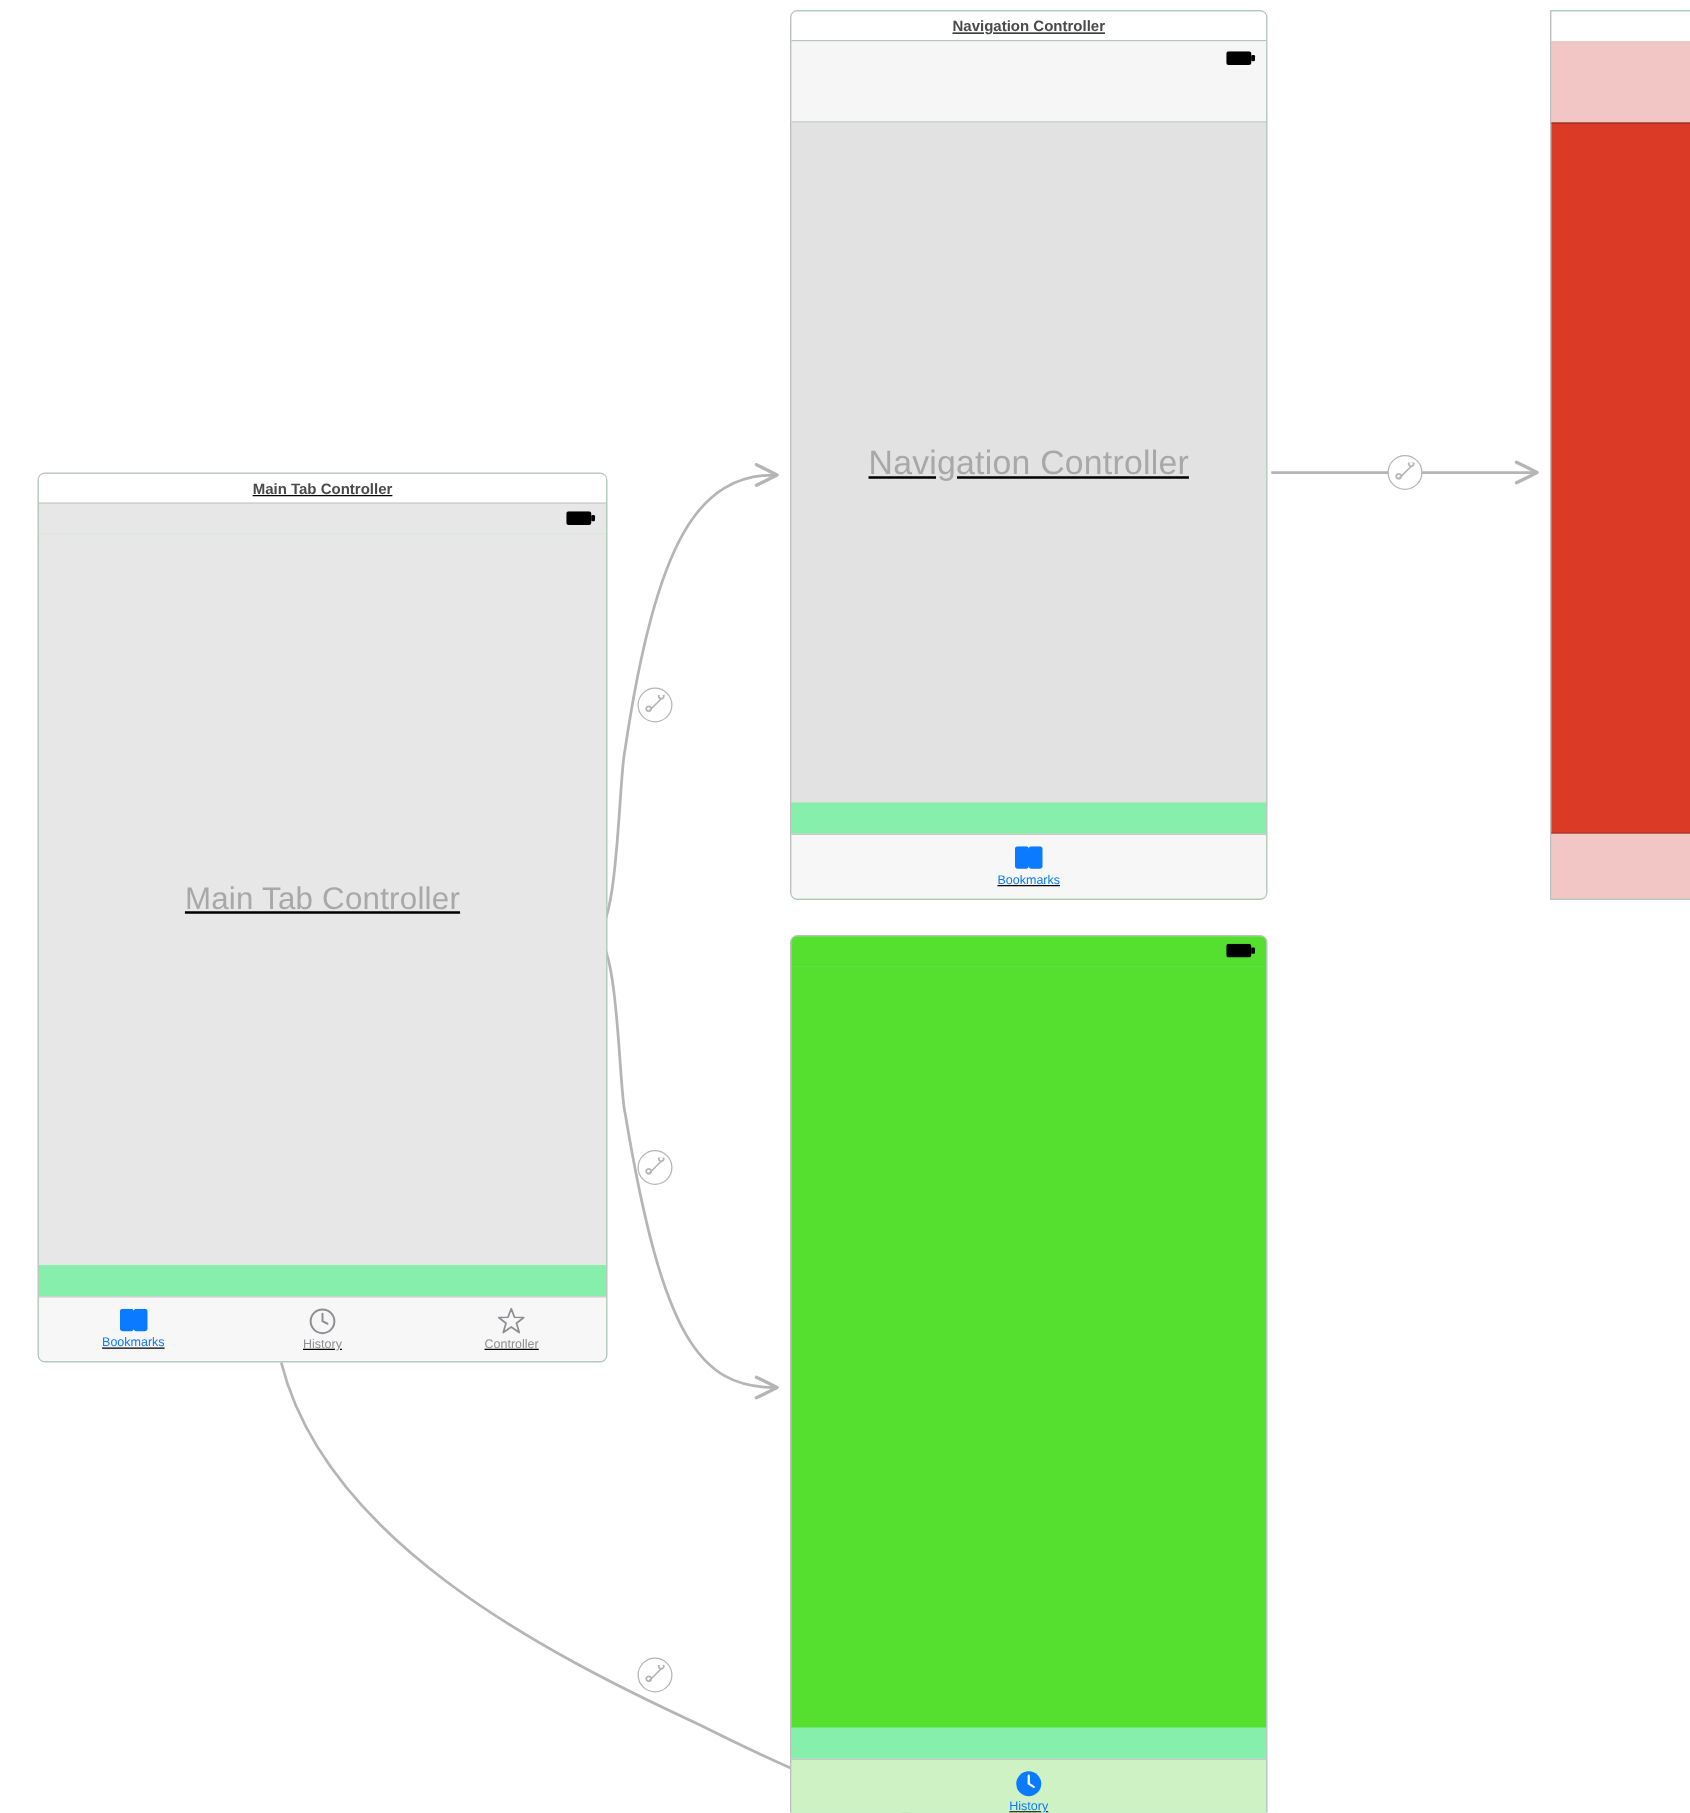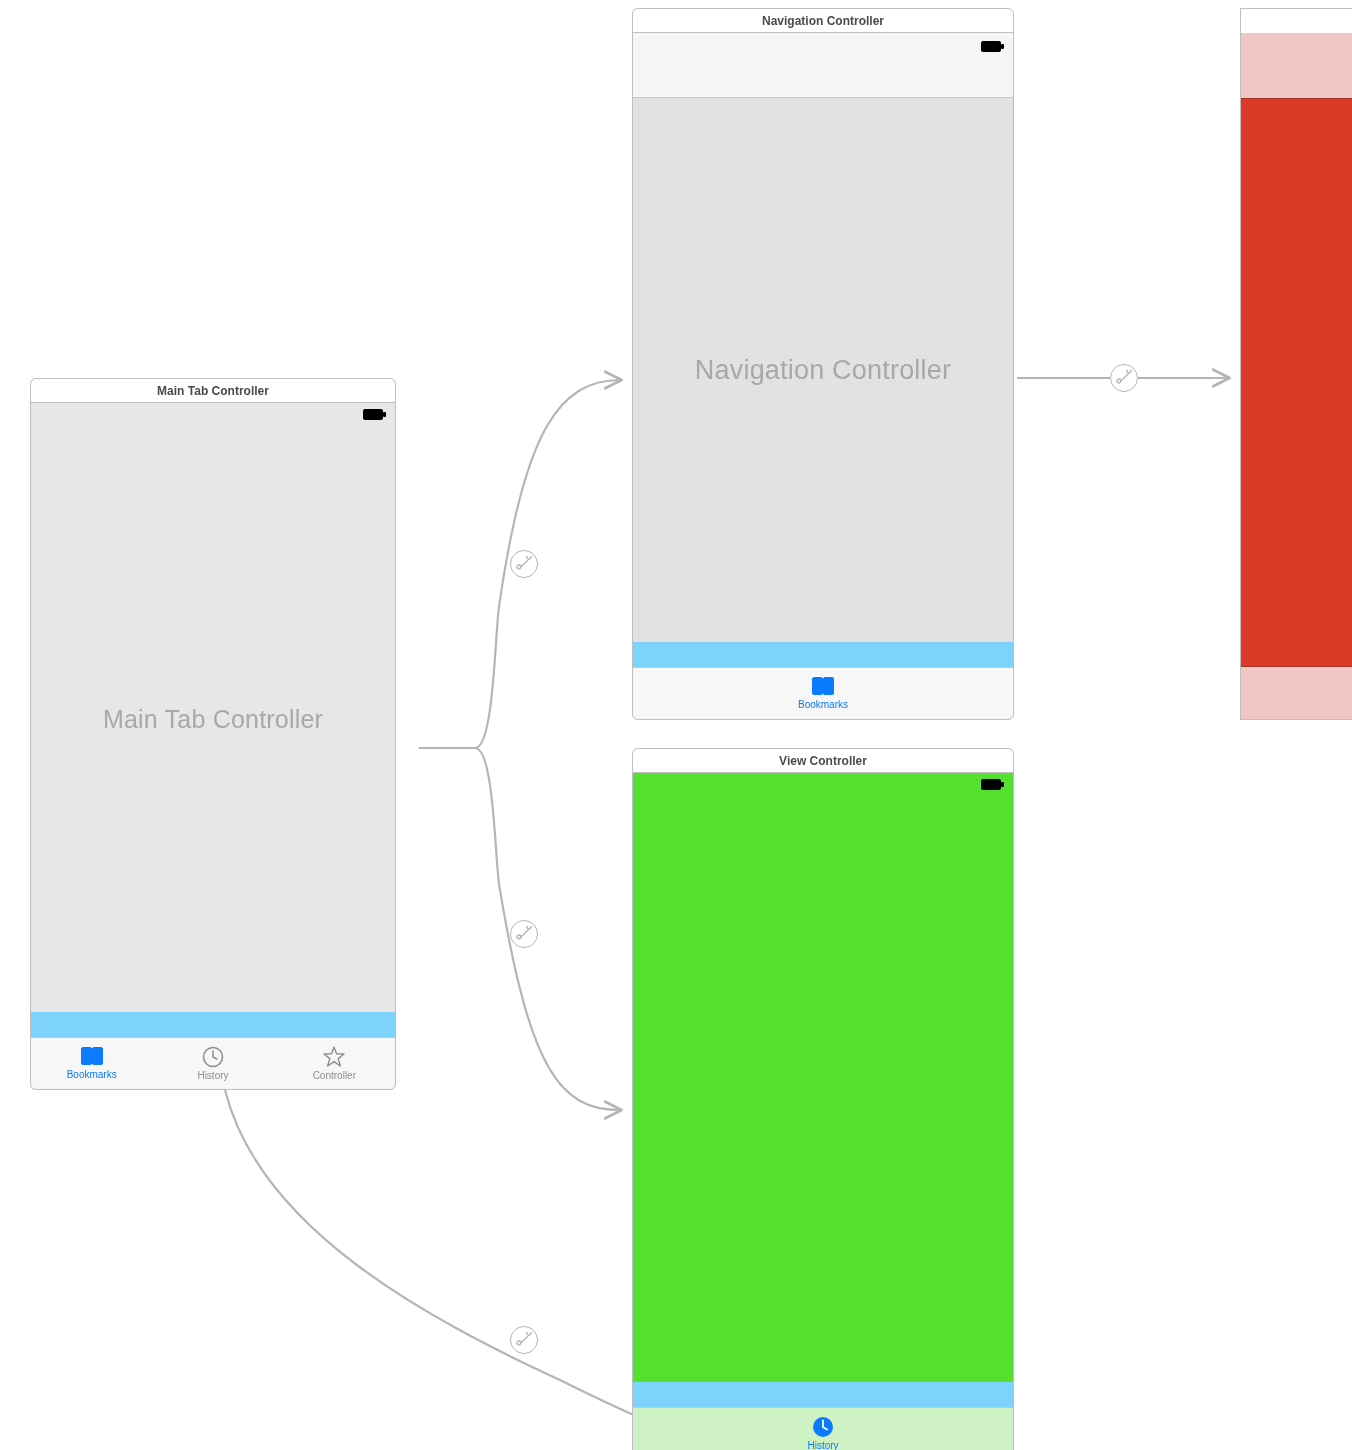--- a/index.html
+++ b/index.html
@@ -8,24 +8,25 @@
     background: #fff;
     width: 1352px;
     height: 1450px;
     position: relative;
     overflow: hidden;
   }
   .scene {
     position: absolute;
     border: 1px solid #bfbfbf;
     border-radius: 6px;
-    background: #7dd3fc;
+    background: #86efac;
     display: flex;
     flex-direction: column;
     overflow: hidden;
+    text-decoration: underline;
   }
   .scene-title {
     height: 24px;
     line-height: 24px;
     text-align: center;
     font-size: 12px;
     font-weight: 600;
     color: #4a4a4a;
     border-bottom: 1px solid #bfbfbf;
     background: #fff;
@@ -159,21 +160,21 @@
   <svg width="16" height="16" viewBox="0 0 16 16">
       <path d="M3 13 L13 3 M3 13 a2 2 0 1 0 -0.01 0 M13 3 a2 2 0 1 0 -0.01 0" stroke="#b5b5b5" stroke-width="1.4" fill="none"></path>
     </svg>
 </div>
 <div class="segue-badge" style="left:510px; top:1326px;">
   <svg width="16" height="16" viewBox="0 0 16 16">
       <path d="M3 13 L13 3 M3 13 a2 2 0 1 0 -0.01 0 M13 3 a2 2 0 1 0 -0.01 0" stroke="#b5b5b5" stroke-width="1.4" fill="none"></path>
     </svg>
 </div>
 
-<div id="scene-main" class="scene" style="left:30px; top:378px; width:366px; height:712px;">
+<div id="scene-main" class="scene" style="left:30px; top:378px; width:456px; height:712px;">
   <div class="scene-title">Main Tab Controller</div>
   <div class="statusbar">
     <span class="battery-icon">
       <svg width="24" height="11" viewBox="0 0 24 11">
           <rect x="0" y="0" width="20" height="11" rx="2" fill="#000"></rect>
           <rect x="20" y="3" width="3" height="5" rx="1" fill="#000"></rect>
         </svg>
     </span>
   </div>
   <div class="content">
@@ -227,21 +228,20 @@
         <svg width="26" height="20" viewBox="0 0 26 20">
             <path d="M2 2 C2 1 3 0 4 0 L11 0 C12 0 13 1 13 2 L13 2 C13 1 14 0 15 0 L22 0 C23 0 24 1 24 2 L24 16 C24 17 23 18 22 18 L15 18 C14 18 13 17 13 16 C13 17 12 18 11 18 L4 18 C3 18 2 17 2 16 Z" fill="#0a7aff"></path>
           </svg>
       </span>
       <span class="tab-label" style="color:#0a7aff">Bookmarks</span>
     </div>
   </div>
 </div>
 
 <div id="scene-green" class="scene" style="left:632px; top:748px; width:382px; height:712px;">
-  <div class="scene-title">View Controller</div>
   <div class="statusbar">
     <span class="battery-icon">
       <svg width="24" height="11" viewBox="0 0 24 11">
           <rect x="0" y="0" width="20" height="11" rx="2" fill="#000"></rect>
           <rect x="20" y="3" width="3" height="5" rx="1" fill="#000"></rect>
         </svg>
     </span>
   </div>
   <div class="content"></div>
   <div class="tabbar">

